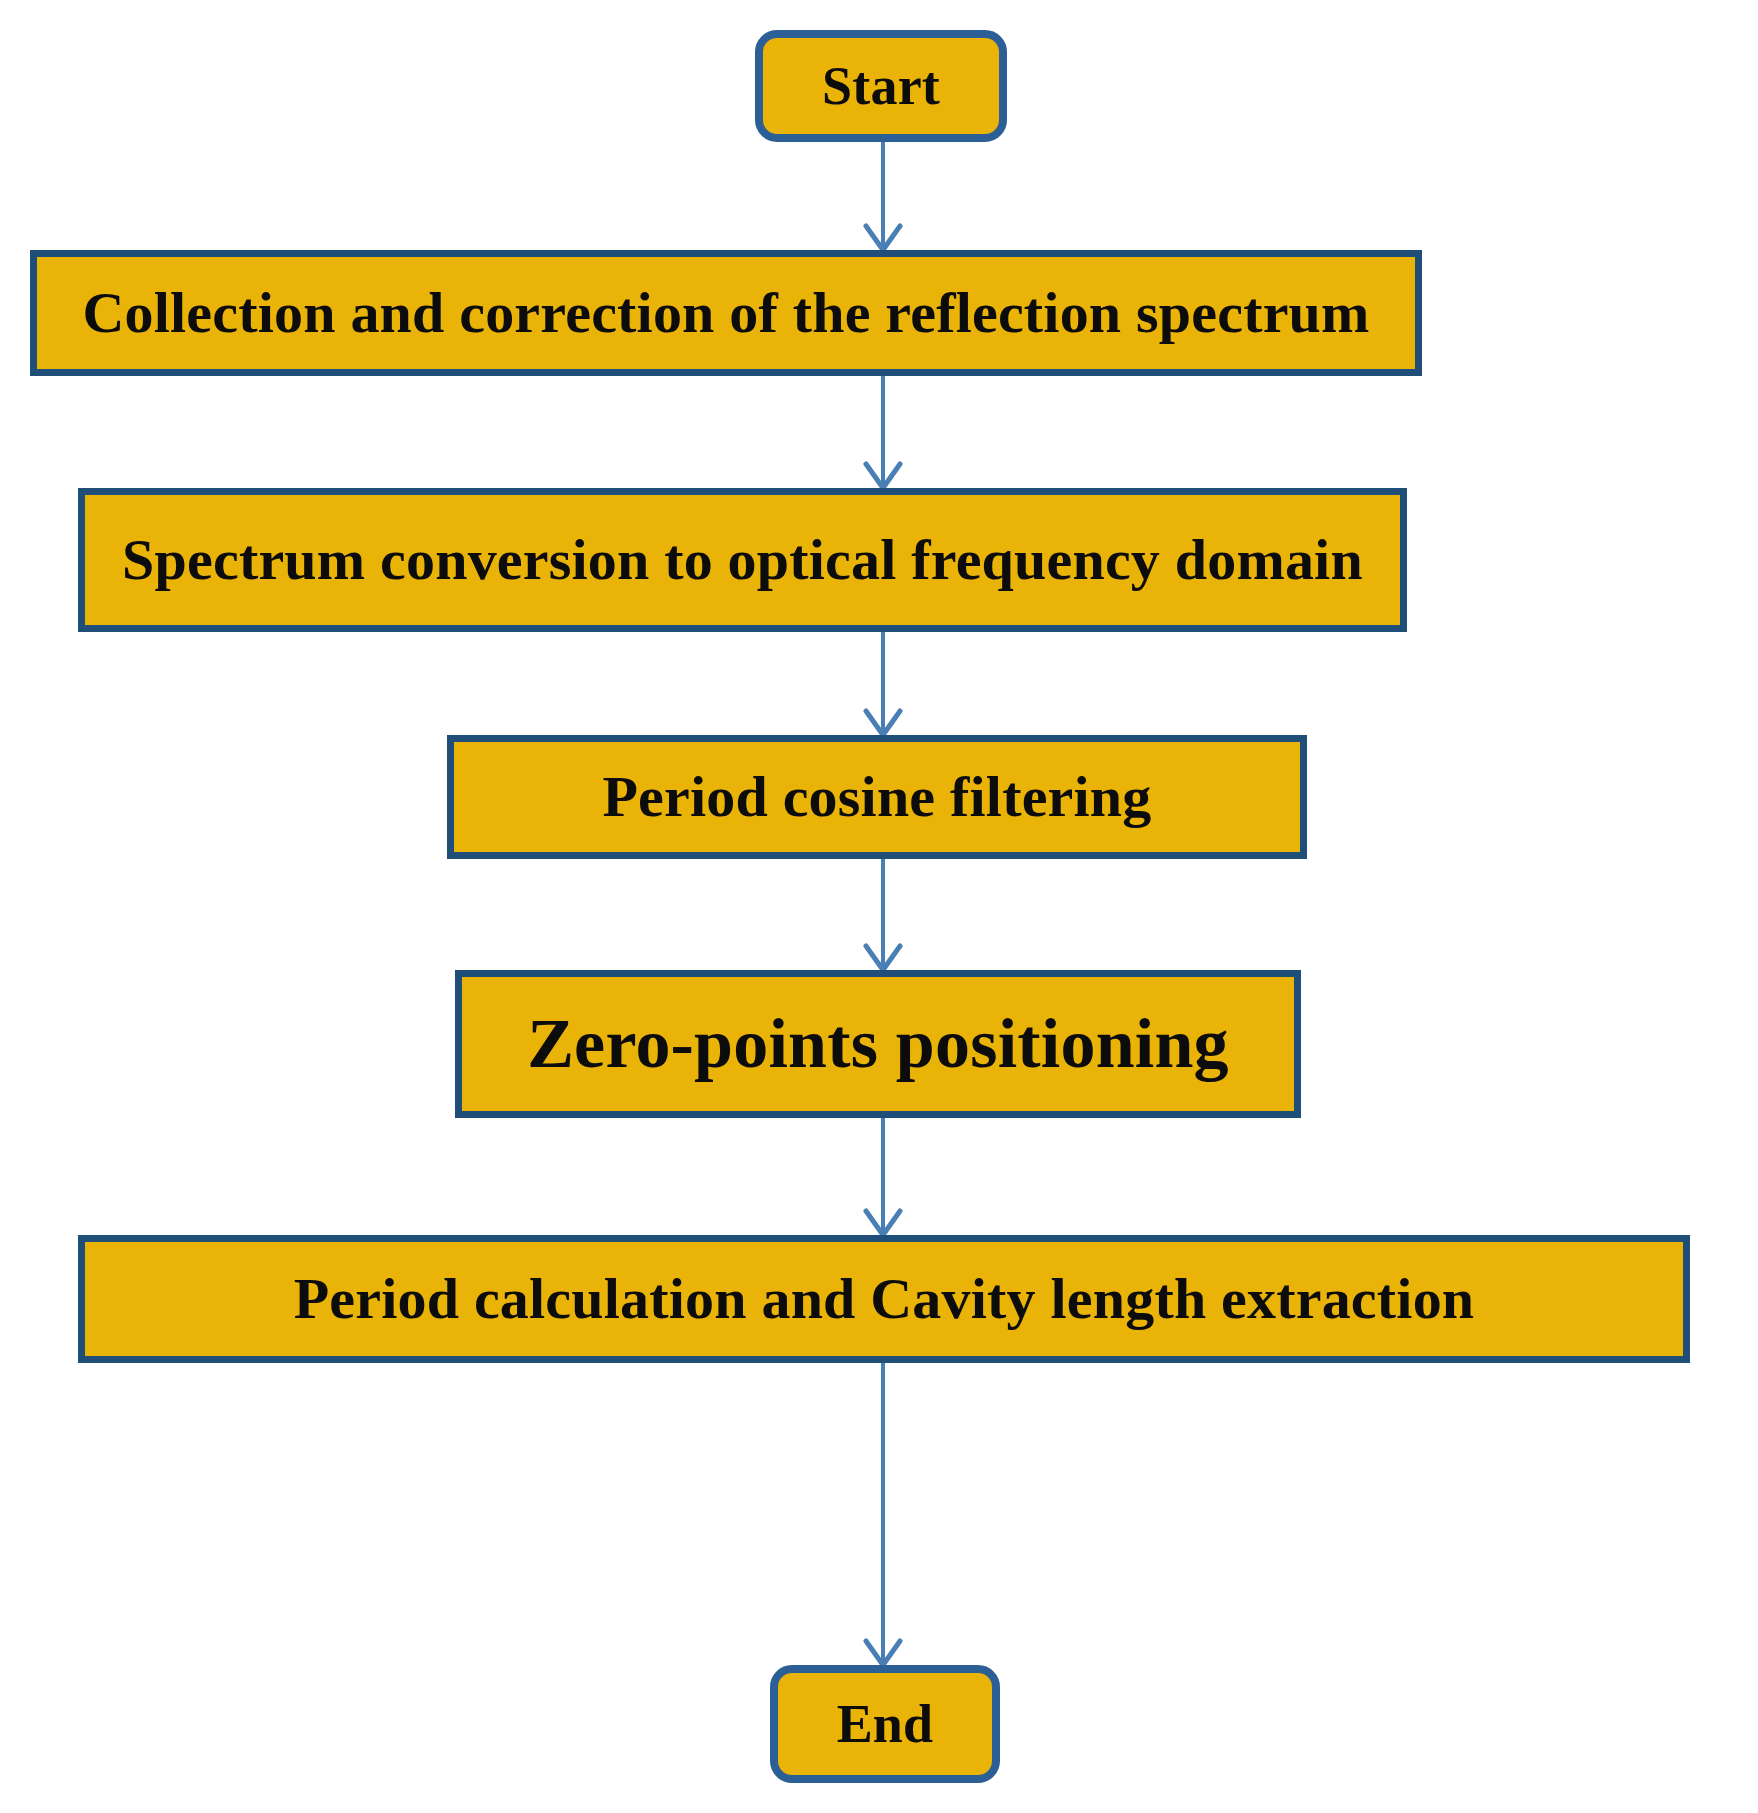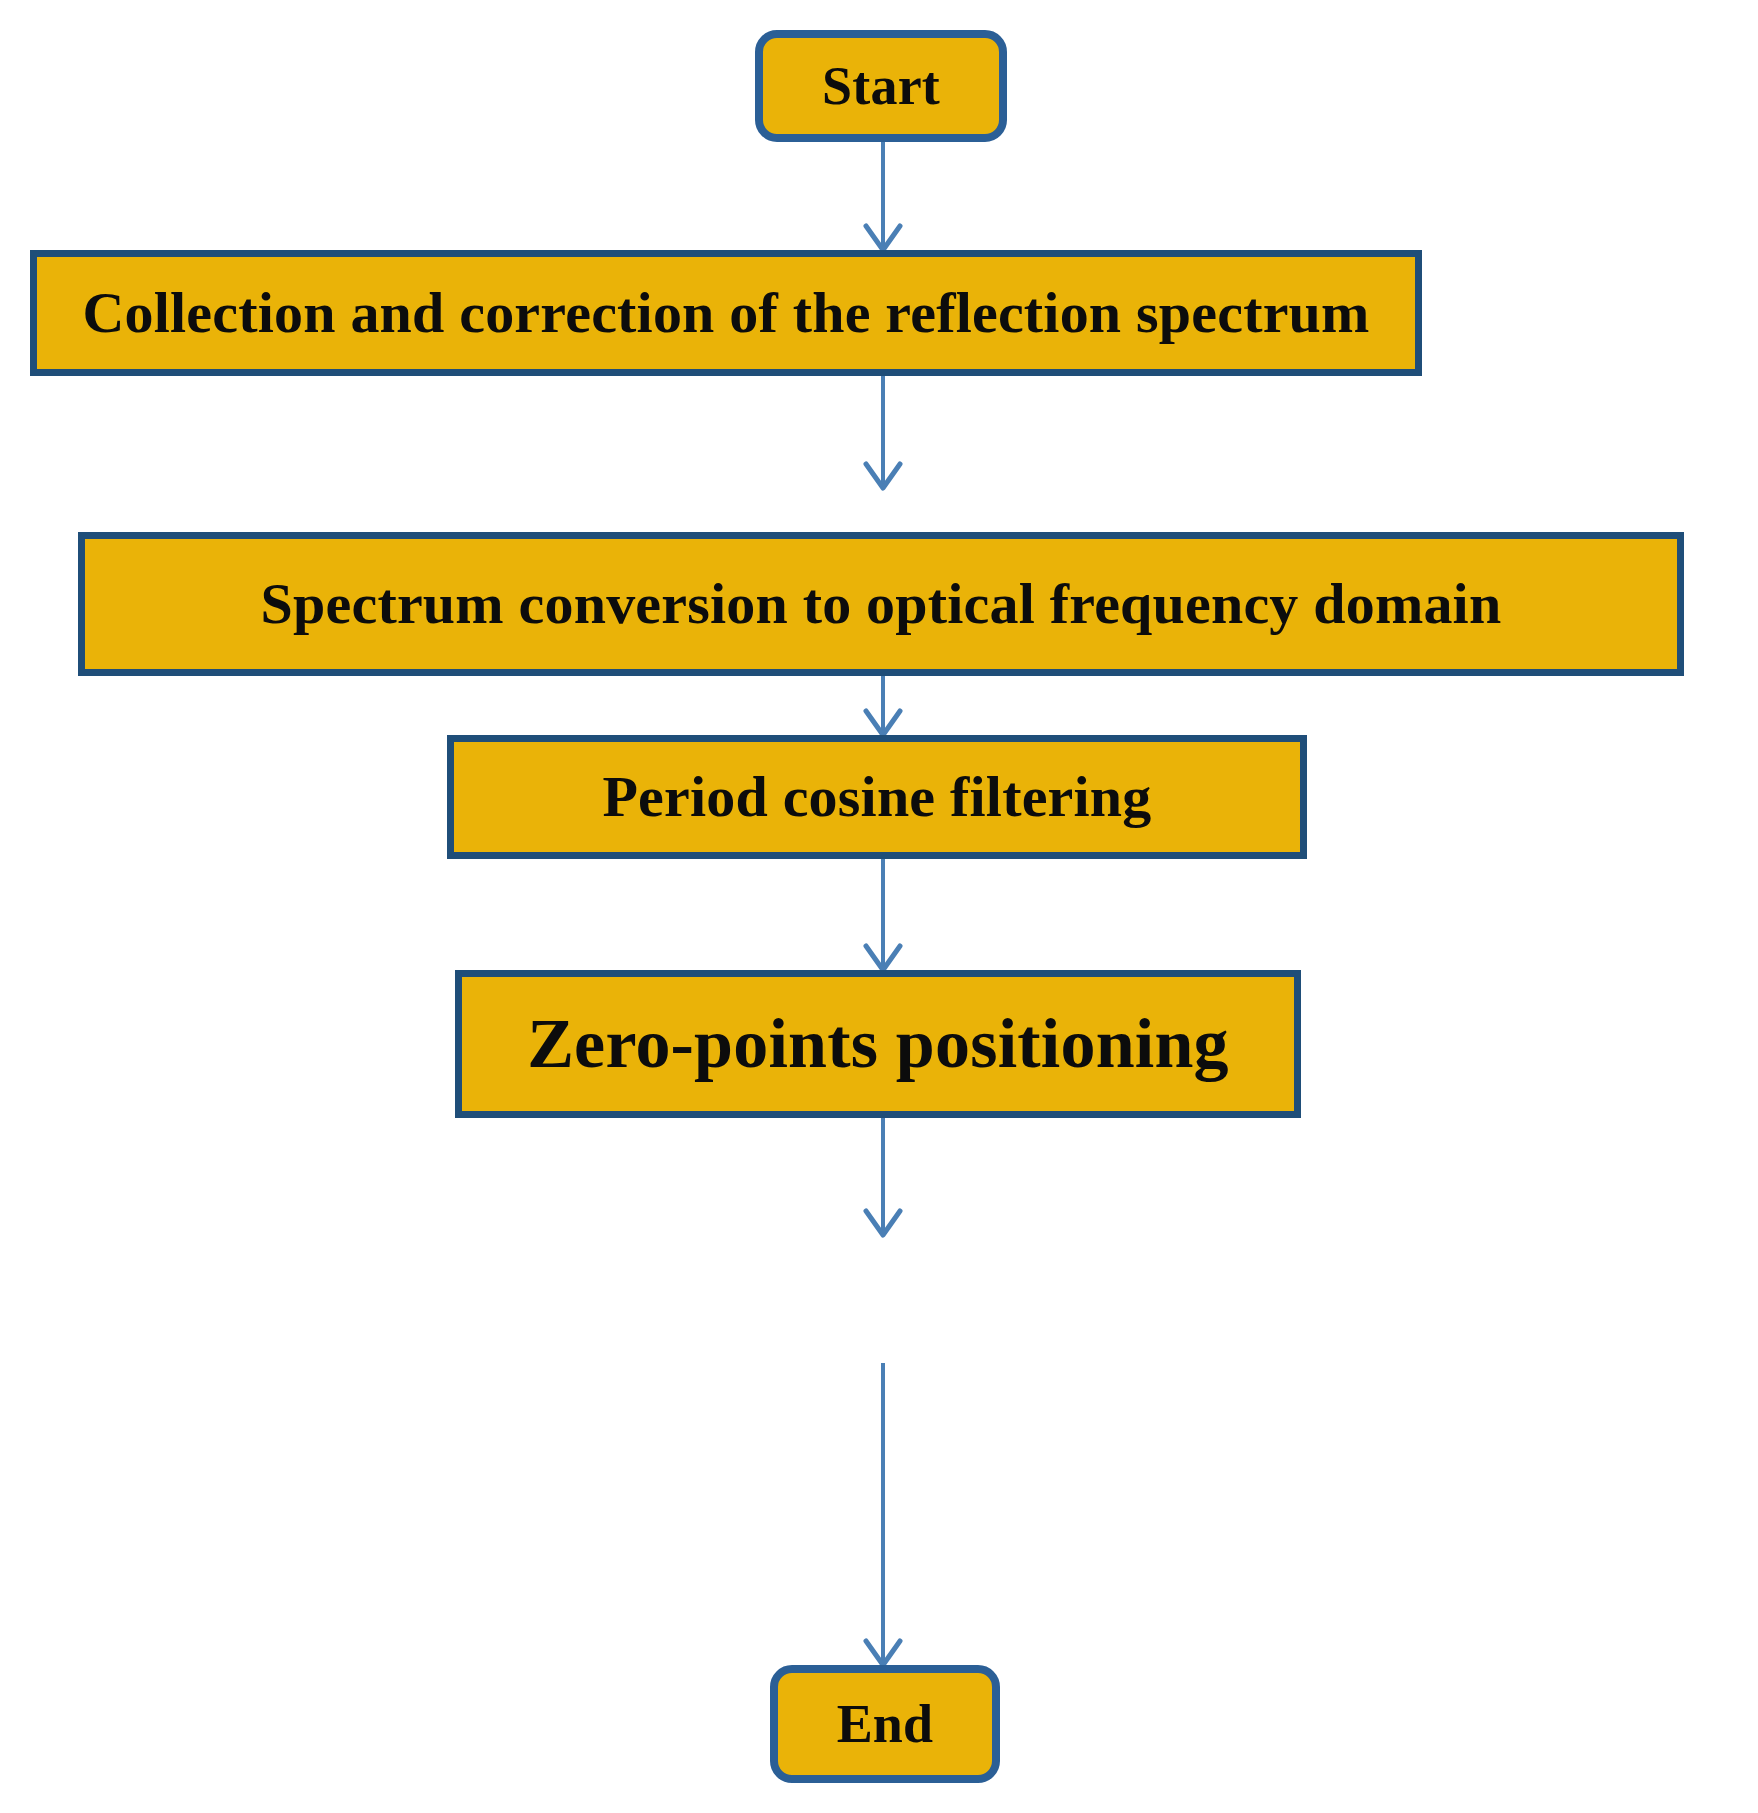--- a/index.html
+++ b/index.html
@@ -41,21 +41,21 @@
   }
   .node.process {
     border-width: 7px;
     border-color: #1f4e79;
     border-radius: 0;
   }
 
   
   #node-start   { left: 755px;  top: 30px;   width: 252px;  height: 112px; font-size: 54px; }
   #node-step1   { left: 30px;   top: 250px;  width: 1392px; height: 126px; font-size: 58px; }
-  #node-step2   { left: 78px;   top: 488px;  width: 1606px; height: 144px; font-size: 58px; margin-top: 44px; }
+  #node-step2   { left: 78px;   top: 488px;  width: 1329px; height: 144px; font-size: 58px; }
   #node-step3   { left: 447px;  top: 735px;  width: 860px;  height: 124px; font-size: 58px; }
   #node-step4   { left: 455px;  top: 970px;  width: 846px;  height: 148px; font-size: 70px; }
   #node-step5   { left: 78px;   top: 1235px; width: 1612px; height: 128px; font-size: 58px; }
   #node-end     { left: 770px;  top: 1665px; width: 230px;  height: 118px; font-size: 54px; }
 
   
   .connector {
     position: absolute;
     left: 0;
     top: 0;
@@ -110,16 +110,17 @@
   <div id="node-start" class="node terminal">Start</div>
 
   <div id="node-step1" class="node process">Collection and correction of the reflection spectrum</div>
 
   <div id="node-step2" class="node process">Spectrum conversion to optical frequency domain</div>
 
   <div id="node-step3" class="node process">Period cosine filtering</div>
 
   <div id="node-step4" class="node process">Zero-points positioning</div>
 
+  <div id="node-step5" class="node process">Period calculation and Cavity length extraction</div>
 
   <div id="node-end" class="node terminal">End</div>
 
 </div>
 
 </body></html>

